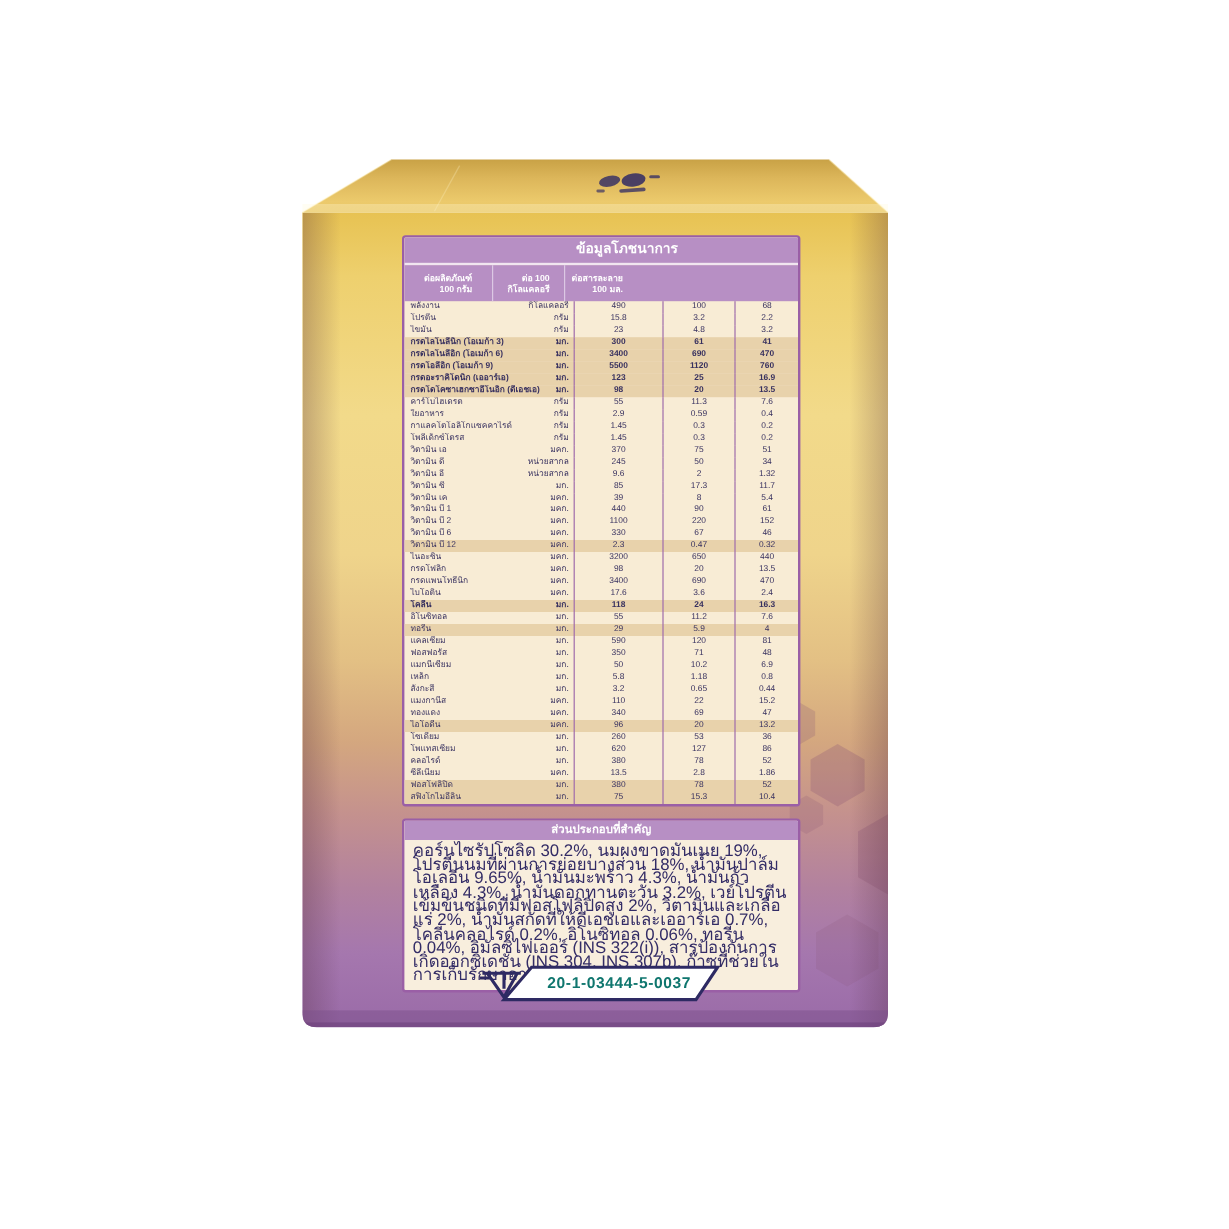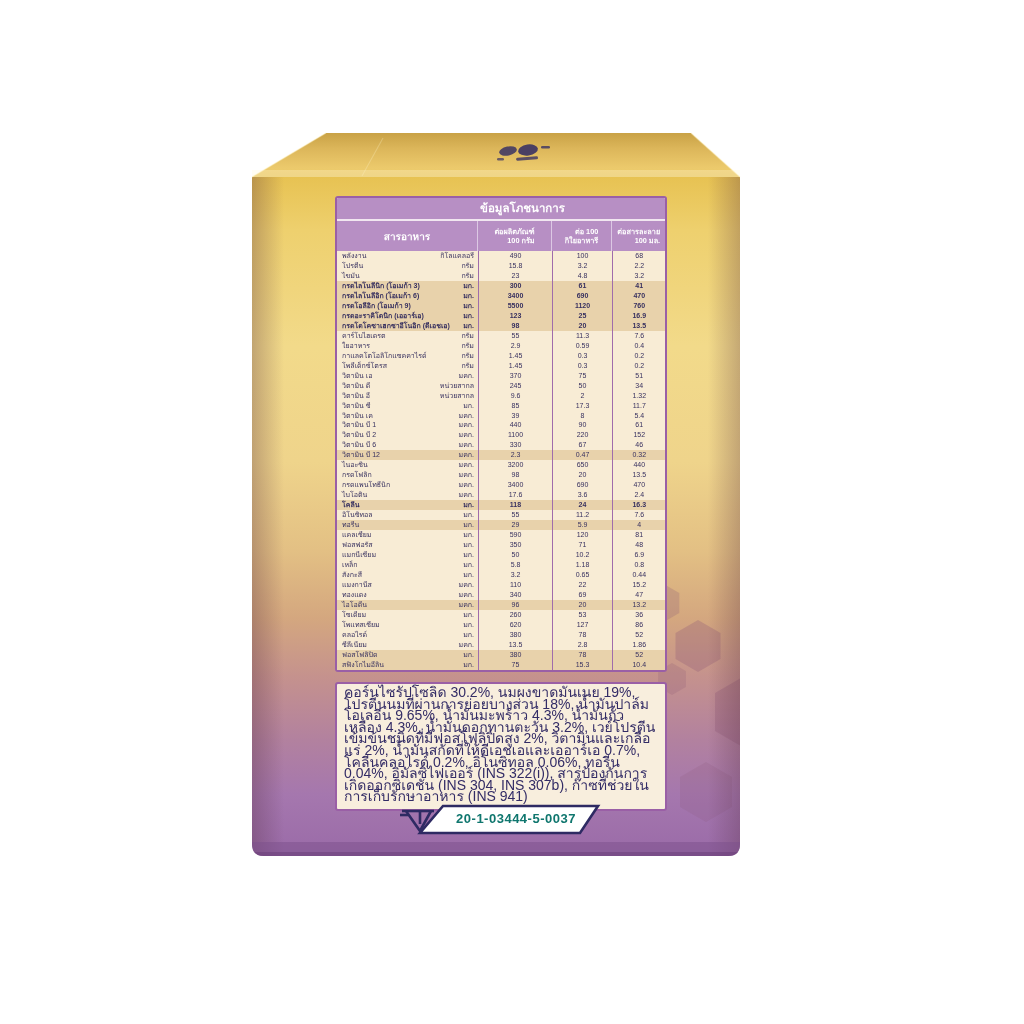--- a/index.html
+++ b/index.html
@@ -109,25 +109,24 @@
       <ellipse cx="528" cy="150" rx="10" ry="5.5" opacity="0.9" transform="rotate(-8 528 150)"></ellipse>
       <rect x="516" y="157" width="22" height="3" rx="1.5" opacity="0.8" transform="rotate(-4 527 158)"></rect>
       <rect x="541" y="146" width="9" height="2.6" rx="1.3" opacity="0.8"></rect>
       <rect x="497" y="158" width="7" height="2.4" rx="1.2" opacity="0.7"></rect>
     </g>
   </svg>
 
   <div class="nutri">
     <div class="nutri-title">ข้อมูลโภชนาการ</div>
     <div class="nutri-head">
-      <div class="nh-name">สารอาหาร</div>
       <div class="nh-col w1">ต่อผลิตภัณฑ์
 100 กรัม</div>
       <div class="nh-col w2">ต่อ 100
-กิใยอาหารี</div>
+กิโลแคลอรี</div>
       <div class="nh-col w3">ต่อสารละลาย
 100 มล.</div>
     </div>
     <div class="nrows">
         <div class="nrow">
           <div class="c-name">
             <span>พลังงาน</span>
             <span>กิโลแคลอรี</span>
           </div>
           <div class="c-v v1">490</div>
@@ -500,20 +499,21 @@
             <span>มก.</span>
           </div>
           <div class="c-v v1">75</div>
           <div class="c-v v2">15.3</div>
           <div class="c-v v3">10.4</div>
         </div>
       </div>
   </div>
 
   <div class="ingr">
+    <div class="ingr-title">ส่วนประกอบที่สำคัญ</div>
     <div class="ingr-body">คอร์นไซรัปโซลิด 30.2%, นมผงขาดมันเนย 19%, โปรตีนนมที่ผ่านการย่อยบางส่วน 18%, น้ำมันปาล์มโอเลอีน 9.65%, น้ำมันมะพร้าว 4.3%, น้ำมันถั่วเหลือง 4.3%, น้ำมันดอกทานตะวัน 3.2%, เวย์โปรตีนเข้มข้นชนิดที่มีฟอสโฟลิปิดสูง 2%, วิตามินและเกลือแร่ 2%, น้ำมันสกัดที่ให้ดีเอชเอและเออาร์เอ 0.7%, โคลีนคลอไรด์ 0.2%, อิโนซิทอล 0.06%, ทอรีน 0.04%, อิมัลซิไฟเออร์ (INS 322(i)), สารป้องกันการเกิดออกซิเดชัน (INS 304, INS 307b), ก๊าซที่ช่วยในการเก็บรักษาอาหาร (INS 941)</div>
   </div>
 
 
   <div class="fda">
     <svg width="205" height="32" viewBox="0 0 205 32">
       <polygon points="45,2 200,2 182,29 22,29" fill="#ffffff" stroke="#2e2a63" stroke-width="2.6"></polygon>
       <g stroke="#2e2a63" stroke-width="2.6" fill="none">
         <path d="M4,7 L36,7"></path>
         <path d="M8,7 L22,27 L33,7"></path>

